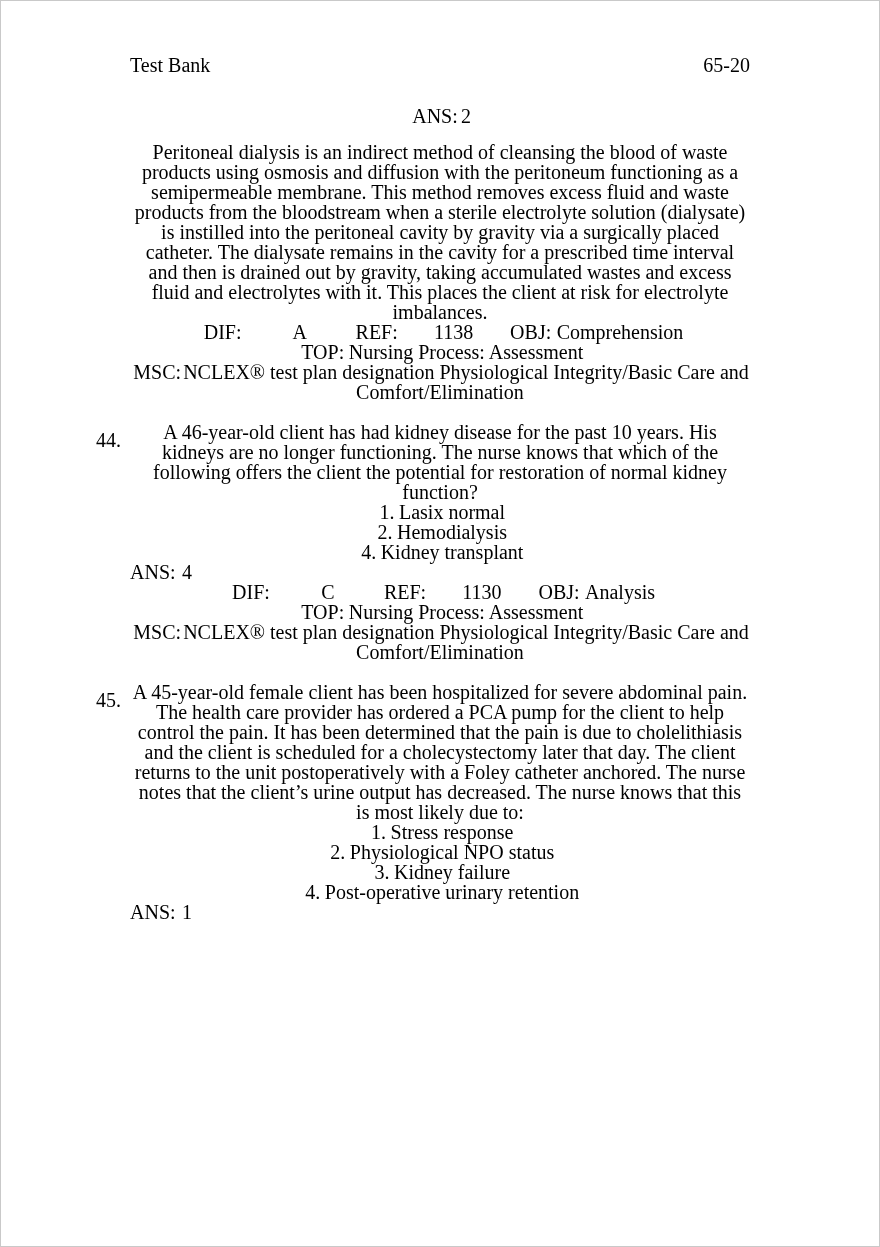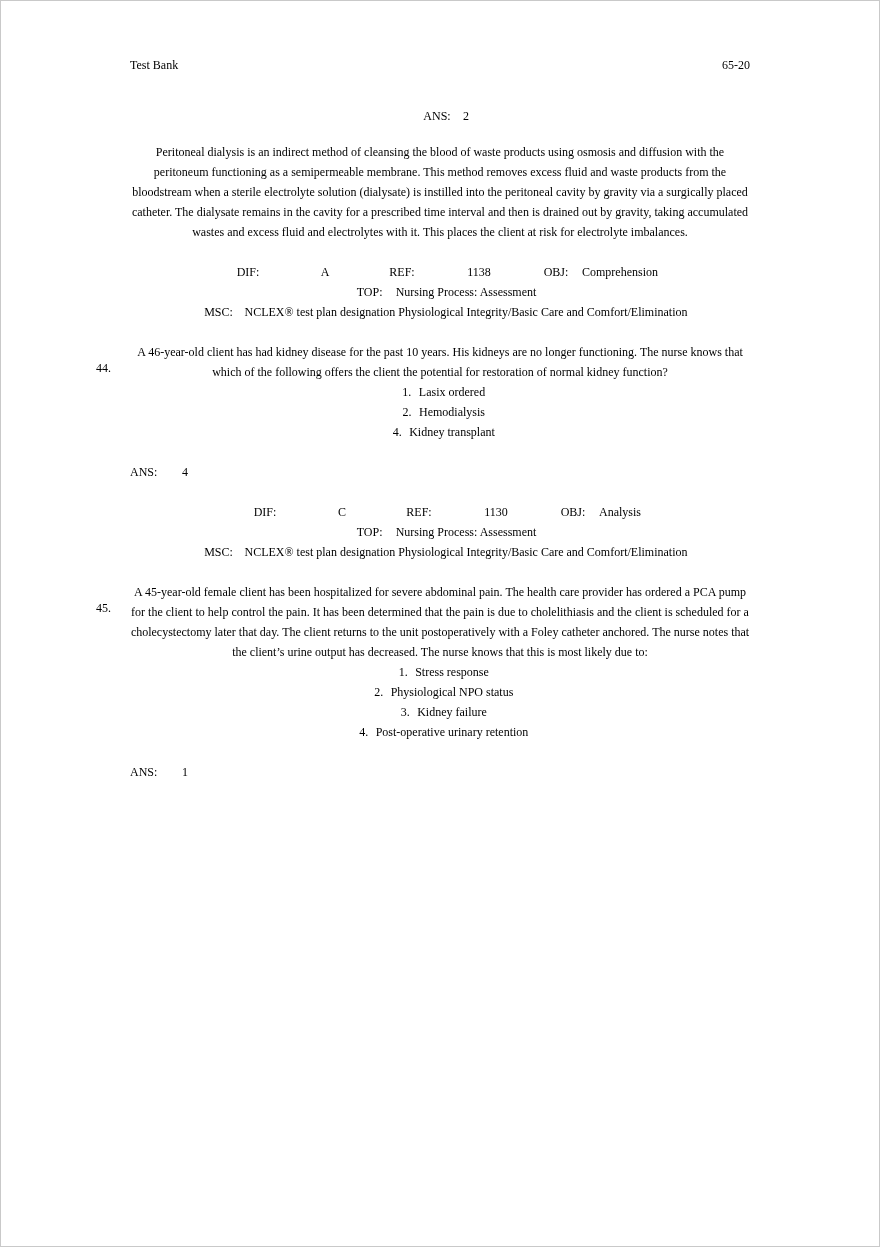--- a/index.html
+++ b/index.html
@@ -5,37 +5,37 @@
   * { margin: 0; padding: 0; box-sizing: border-box; }
   html, body { background: #ffffff; }
   .page {
     position: relative;
     width: 880px;
     height: 1247px;
     margin: 0 auto;
     background: #ffffff;
     border: 1px solid #c9c9c9;
     font-family: "Liberation Serif", serif;
-    font-size: 12px;
+    font-size: 20px;
     line-height: 20px;
     color: #000000;
     padding: 54px 129px 0 129px;
     overflow: hidden;
   }
   .header {
     display: flex;
     justify-content: space-between;
     margin-bottom: 31px;
   }
   .tag { display: inline-block; width: 52px; }
   .metaval { display: inline-block; width: 102px; }
-  .block { margin-top: 20px; }
+  .block { }
   .tight { margin-top: 16px; }
   .question { position: relative; margin-top: 20px; }
-  .qnum { position: absolute; left: -34px; top: 16px; }
+  .qnum { position: absolute; left: -34px; top: 8px; }
   .onum { display: inline-block; width: 24px; }
   p, .line { text-align: center; }
 </style>
 </head>
 <body>
 
 <div class="page">
 
   <div class="header">
     <span>Test Bank</span>
@@ -56,21 +56,21 @@
     </div>
     <p>
       <span class="tag">MSC:</span><span>NCLEX® test plan designation Physiological Integrity/Basic Care and Comfort/Elimination</span>
     </p>
   </div>
 
   <div class="question">
     <span class="qnum">44.</span>
     <p>A 46-year-old client has had kidney disease for the past 10 years. His kidneys are no longer functioning. The nurse knows that which of the following offers the client the potential for restoration of normal kidney function?</p>
     <div class="line">
-      <span class="onum">1.</span><span>Lasix ordered</span>
+      <span class="onum">1.</span><span>Lasix normal</span>
     </div>
     <div class="line">
       <span class="onum">2.</span><span>Hemodialysis</span>
     </div>
     <div class="line">
       <span class="onum">4.</span><span>Kidney transplant</span>
     </div>
 
     <div class="block">
       <span class="tag">ANS:</span><span>4</span>

